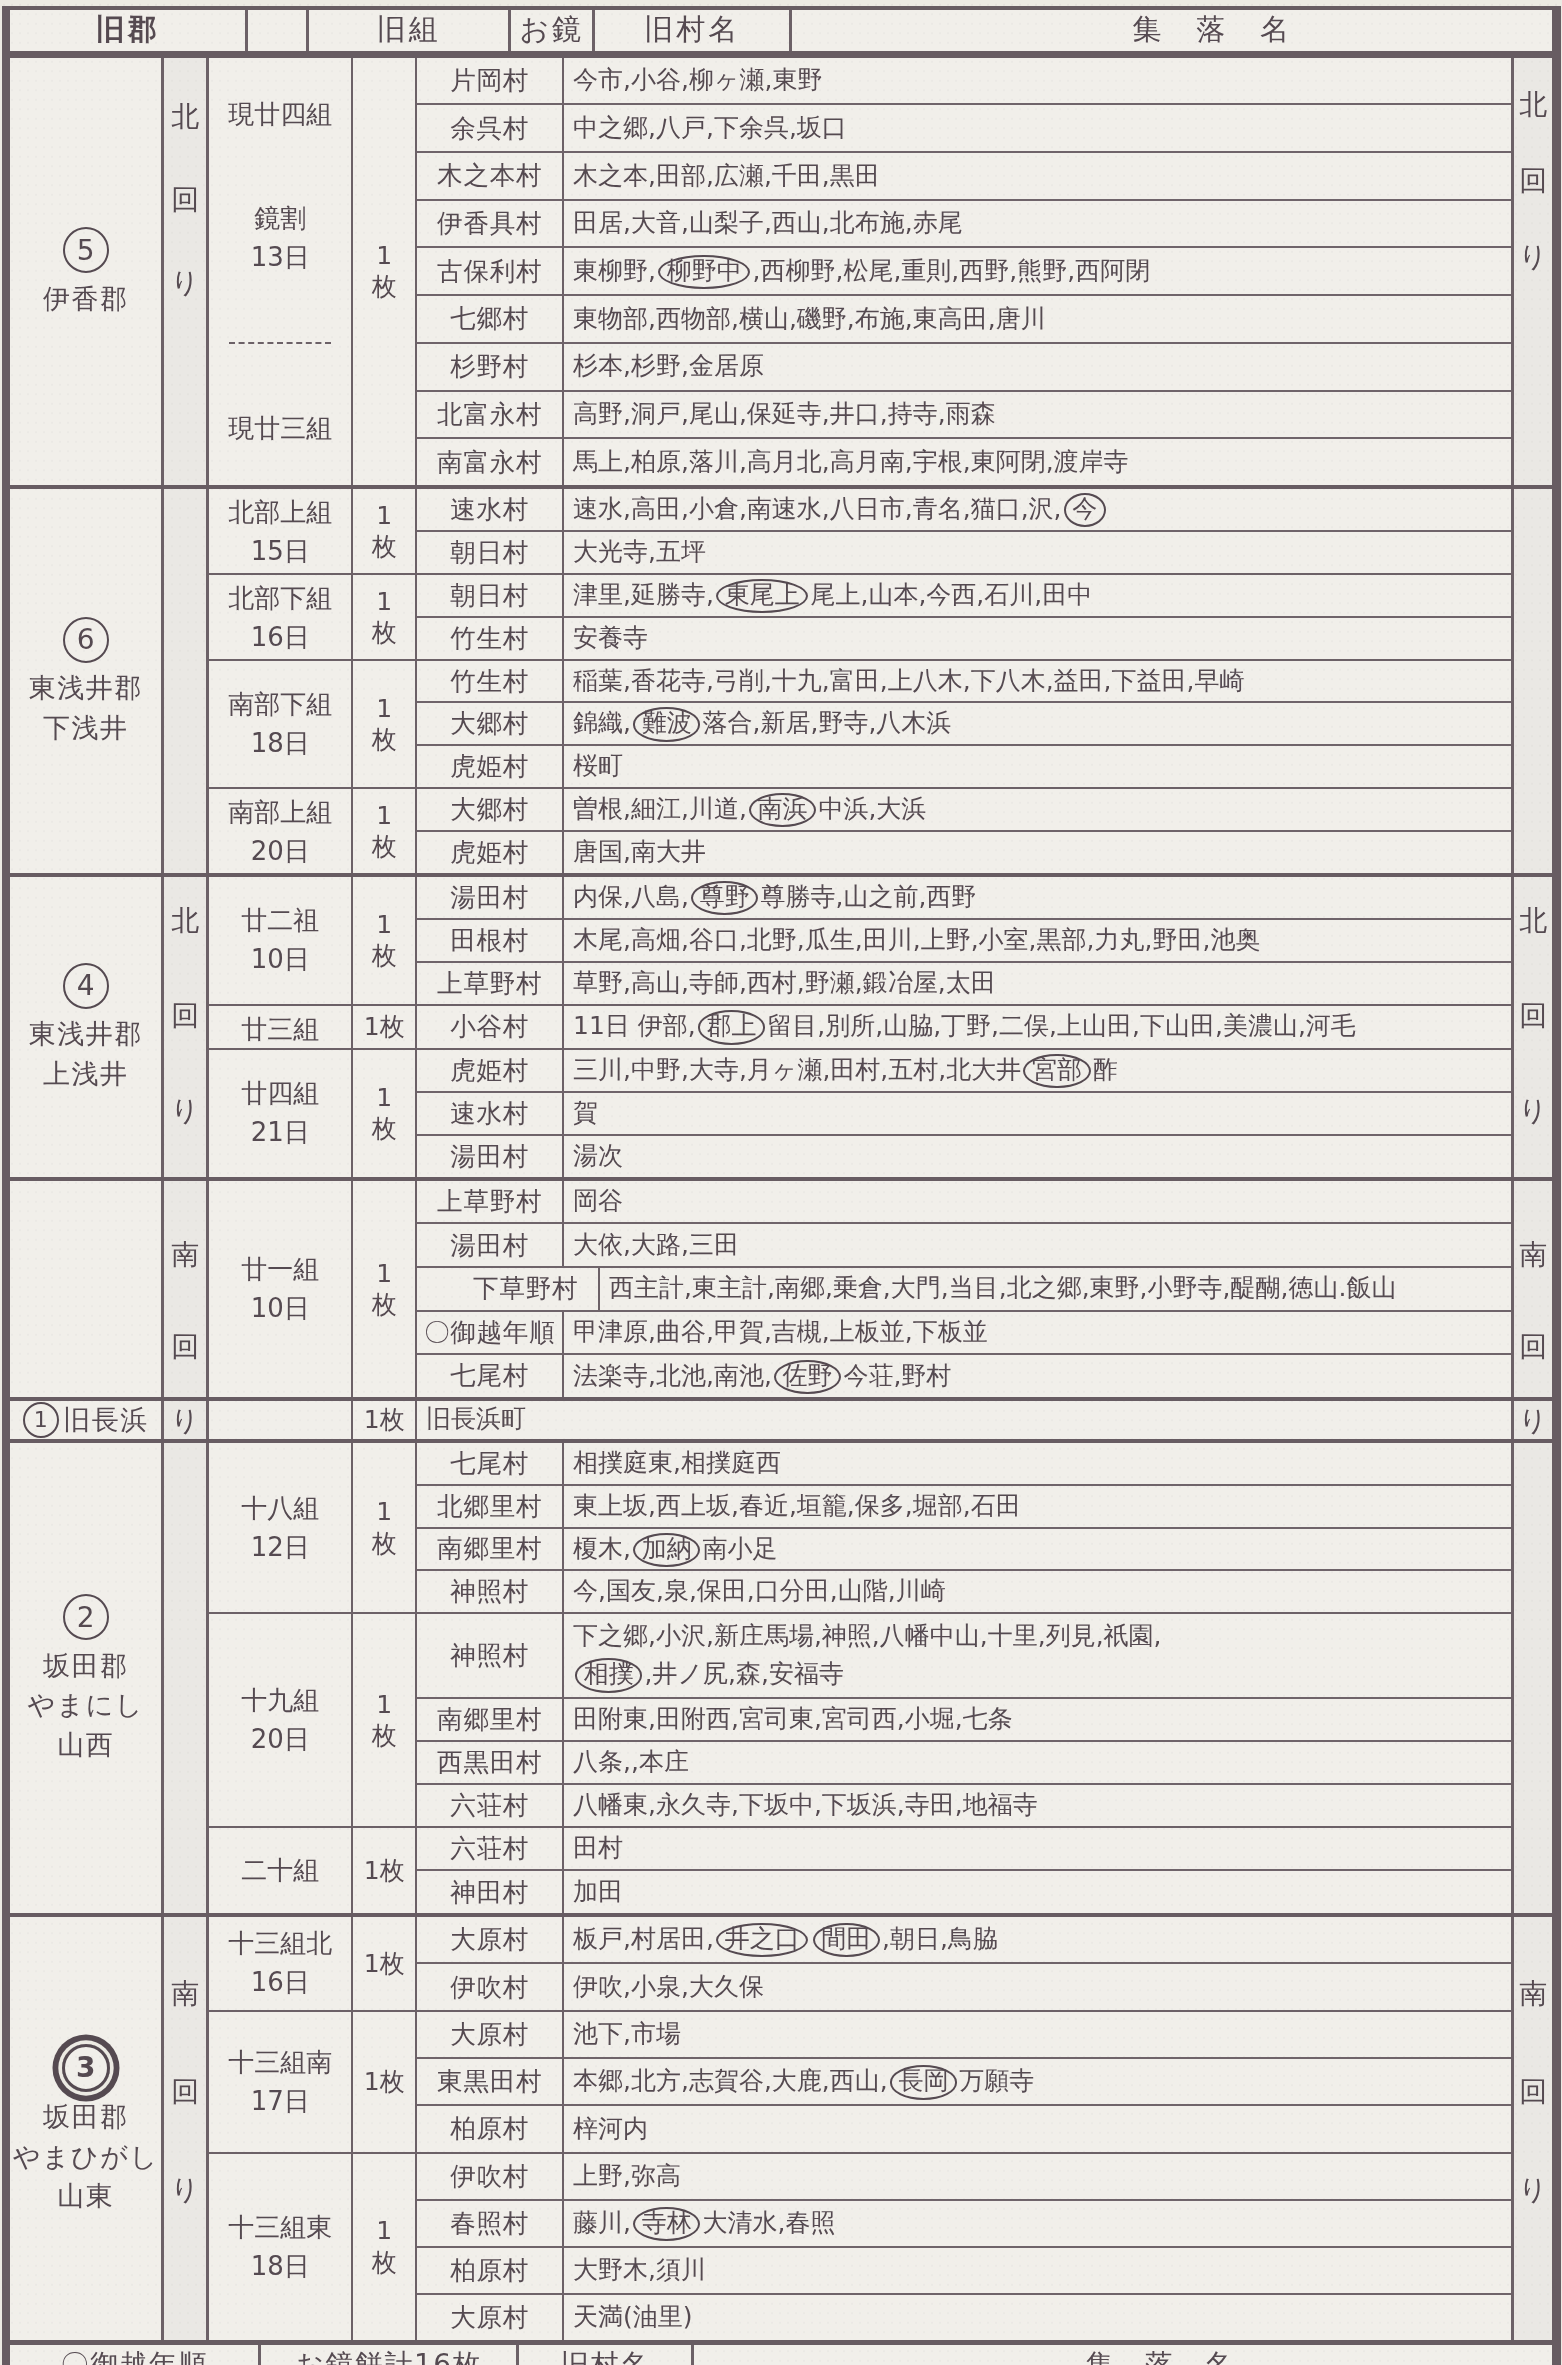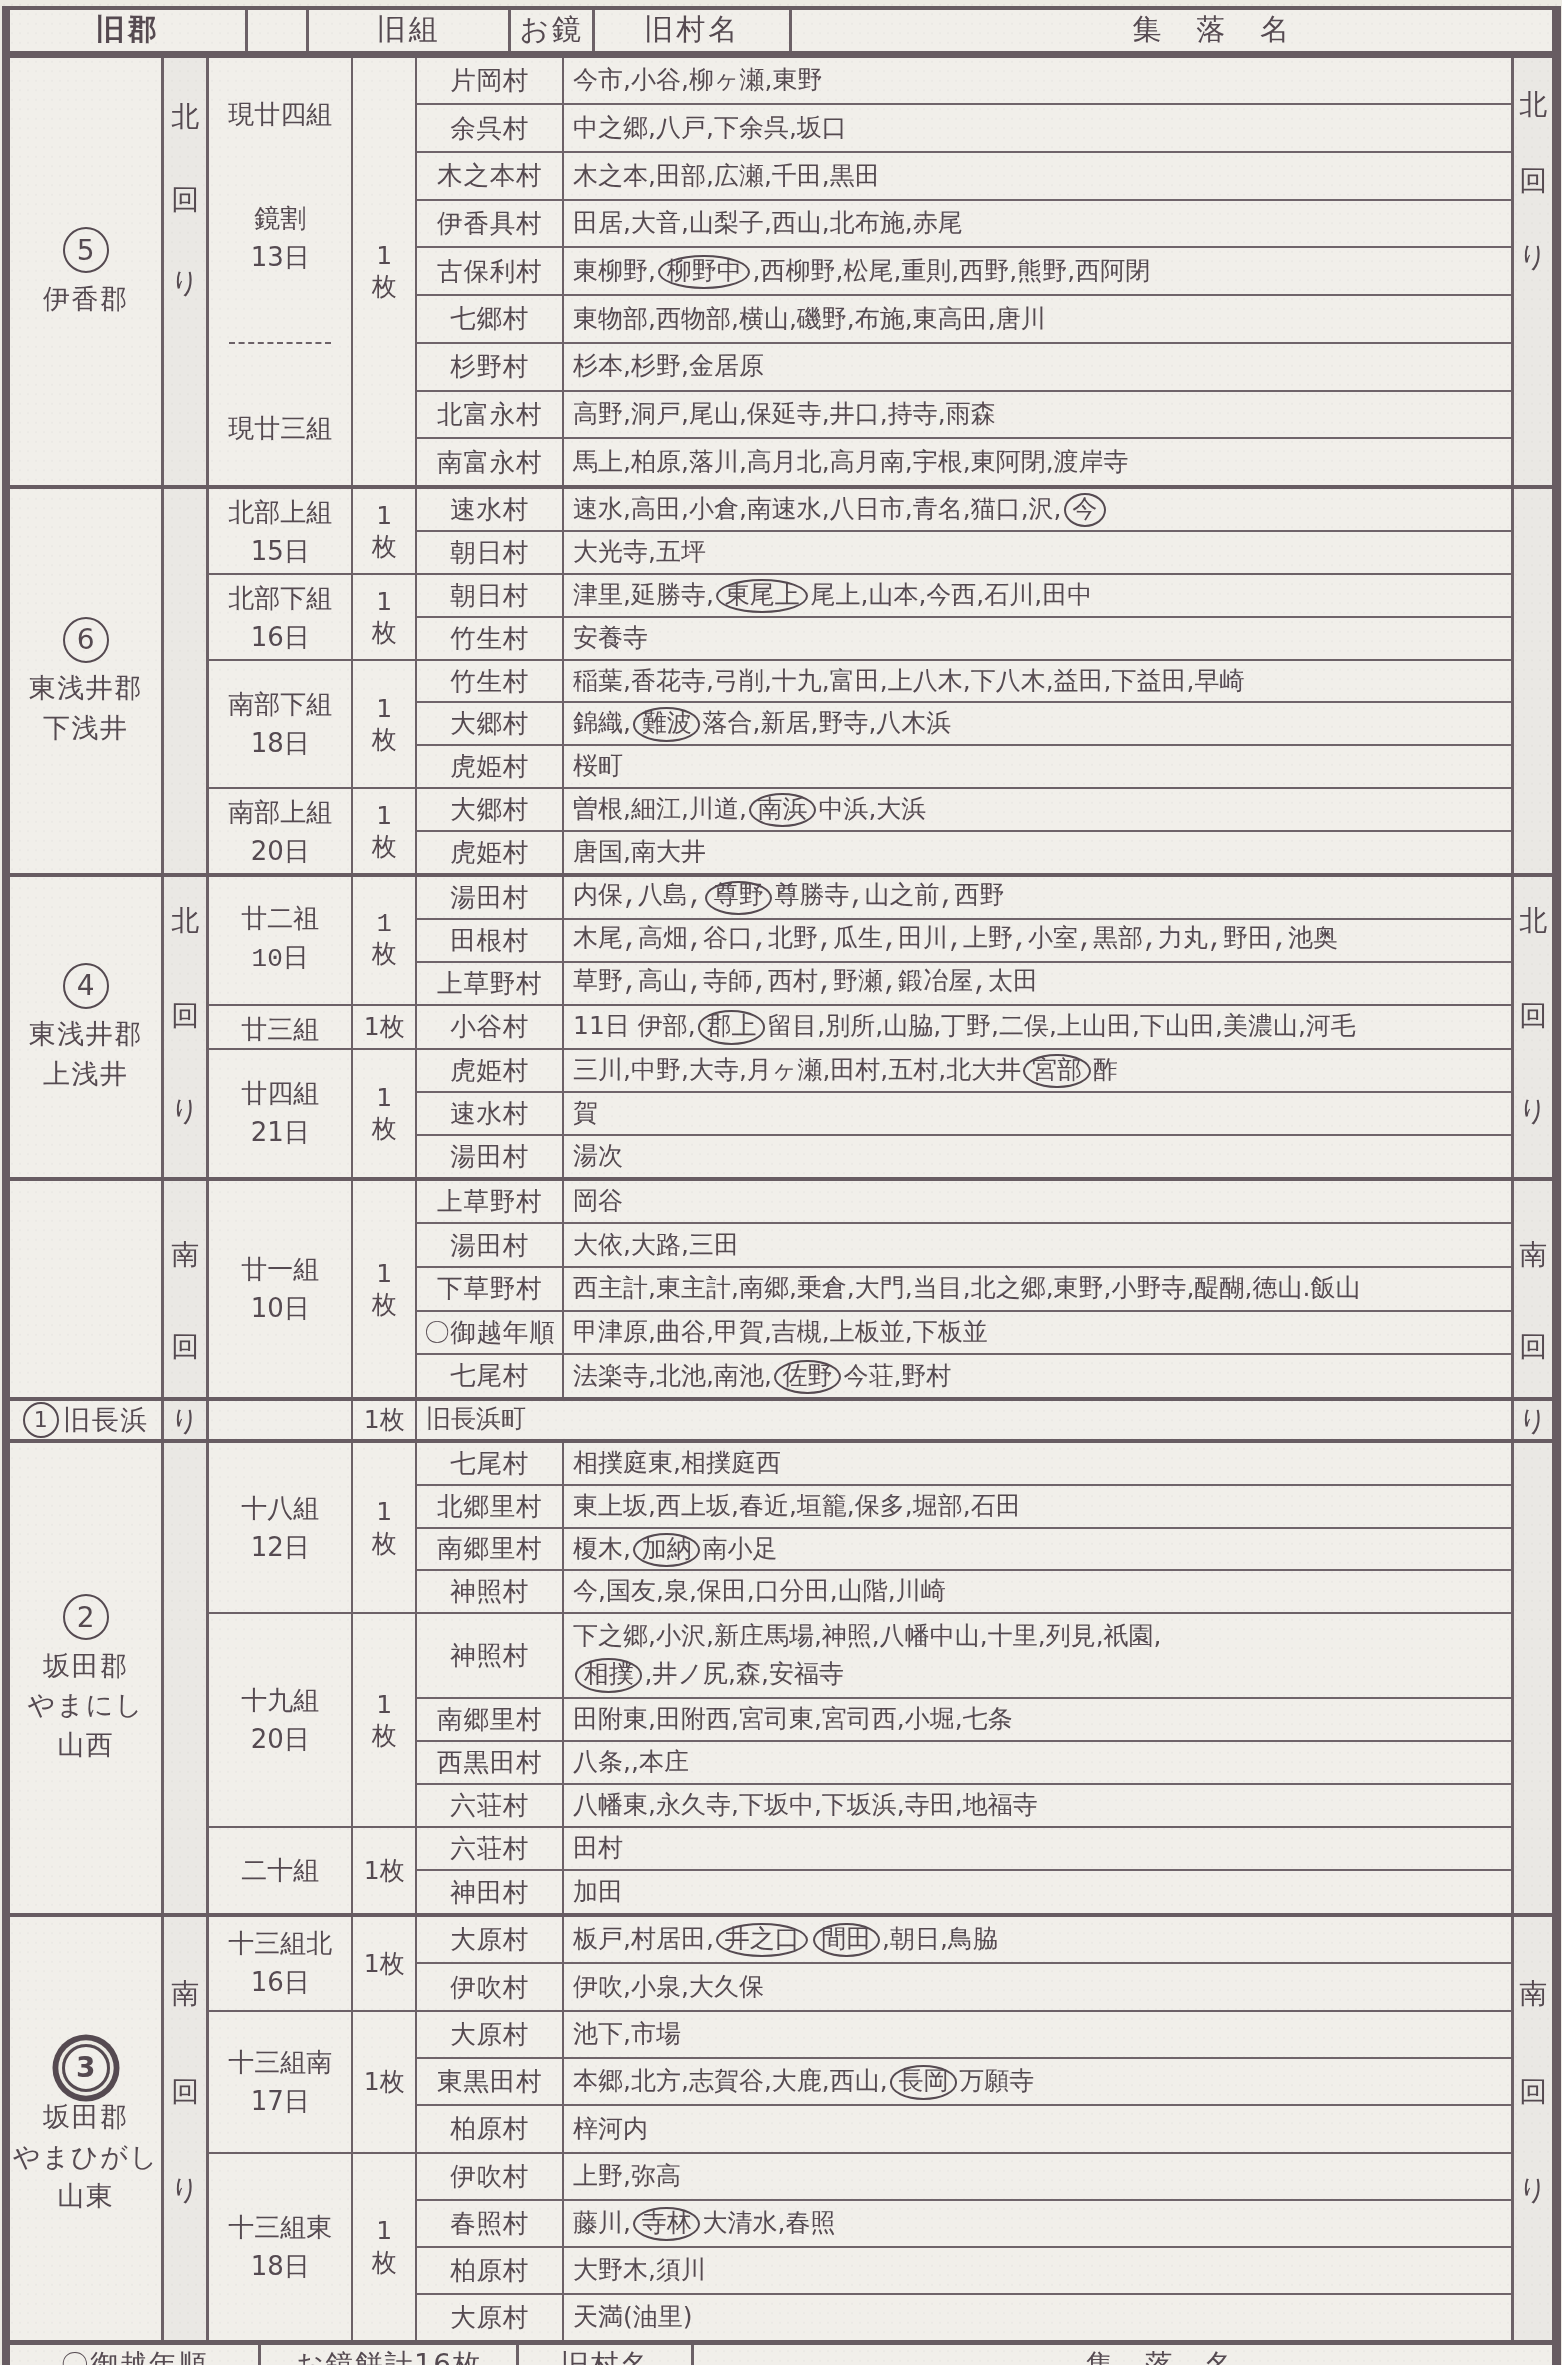--- a/index.html
+++ b/index.html
@@ -294,21 +294,21 @@
             <div class="dnum">4</div>
             <div class="dline">東浅井郡</div>
             <div class="dline">上浅井</div>
           </div>
           <div class="route">
             <div style="margin-top: 25.6px;">北</div>
             <div style="margin-top: 57px;">回</div>
             <div style="margin-top: 57px;">り</div>
           </div>
           <div class="groups">
-            <div class="group" style="flex: 3 0 0px; font-family: Liberation Mono, monospace;">
+            <div class="group" style="flex: 3 0 0px;">
               <div class="cell glabel">
                 <div class="lblk">
                   <div>廿二祖</div>
                   <div>10日</div>
                 </div>
               </div>
               <div class="cell gmirror">
                 <div>1</div>
                 <div>枚</div>
               </div>
@@ -414,21 +414,21 @@
                   <div class="cell vsett">
                     <div class="stxt"><span>岡谷</span></div>
                   </div>
                 </div>
                 <div class="vrow" style="flex: 1 0 0px;">
                   <div class="cell vname">湯田村</div>
                   <div class="cell vsett">
                     <div class="stxt"><span>大依,大路,三田</span></div>
                   </div>
                 </div>
-                <div class="vrow" style="flex: 1 0 0px;">
+                <div class="vrow" style="flex: 1 0 0px; padding-left: 36px;">
                   <div class="cell vname">下草野村</div>
                   <div class="cell vsett">
                     <div class="stxt"><span>西主計,東主計,南郷,乗倉,大門,当目,北之郷,東野,小野寺,醍醐,徳山.飯山</span></div>
                   </div>
                 </div>
                 <div class="vrow" style="flex: 1 0 0px;">
                   <div class="cell vname">〇御越年順</div>
                   <div class="cell vsett">
                     <div class="stxt"><span>甲津原,曲谷,甲賀,吉槻,上板並,下板並</span></div>
                   </div>

